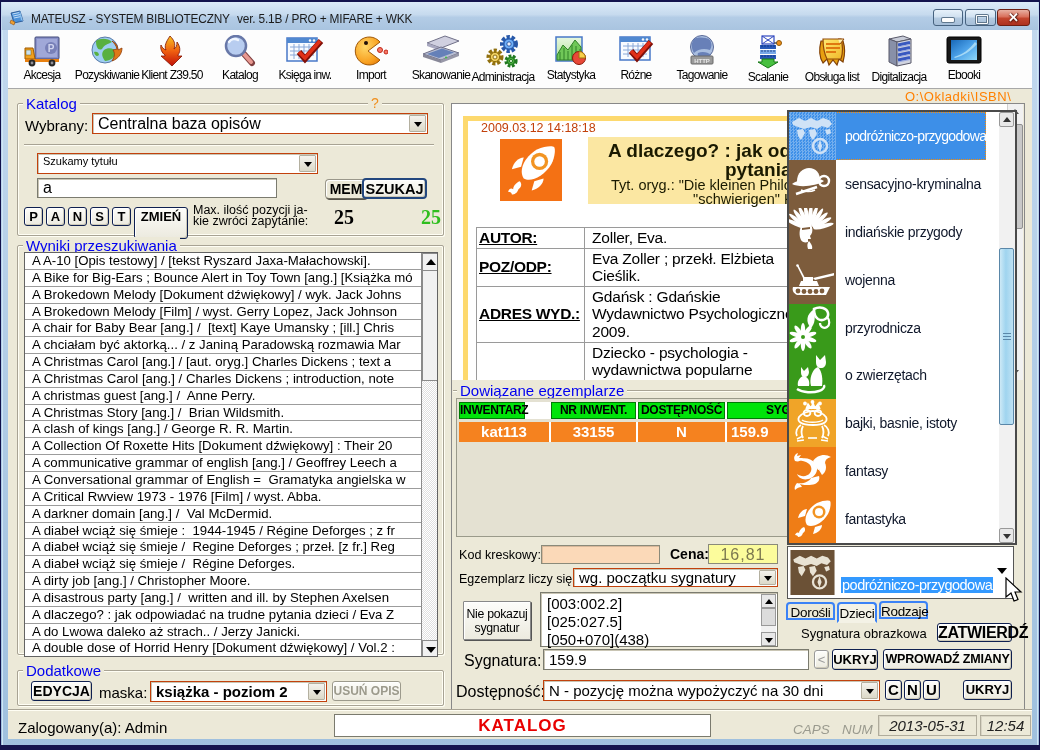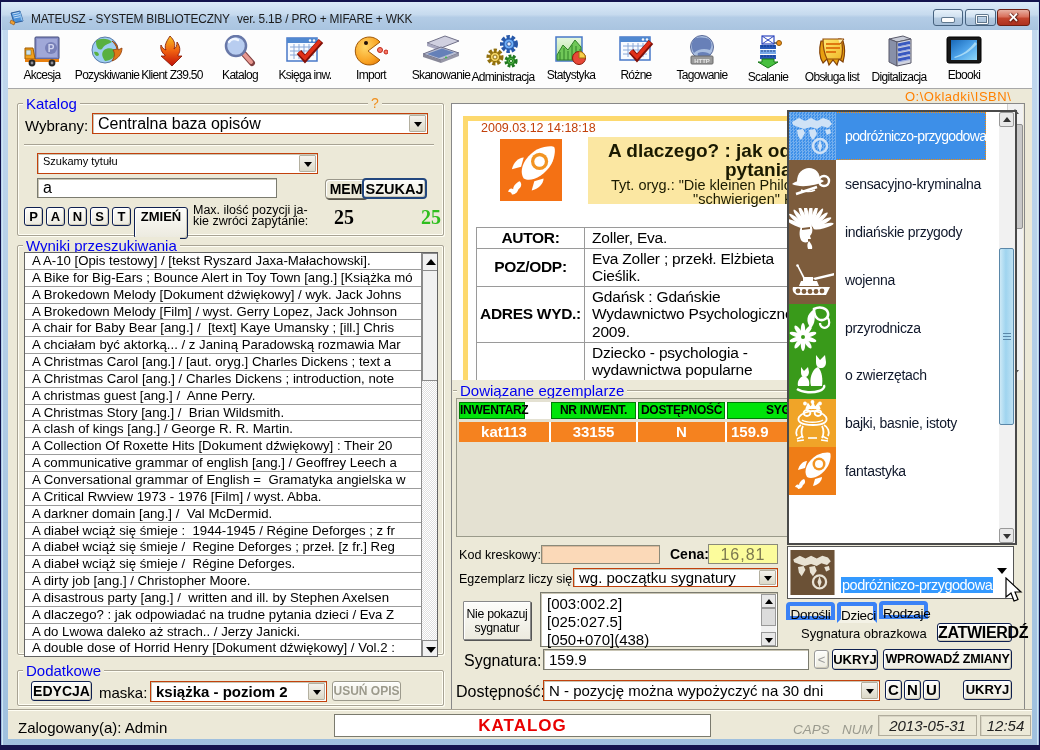--- a/index.html
+++ b/index.html
@@ -46,25 +46,25 @@
 
 
 #rows { position:absolute; left:0; top:0; width:398px; }
 .lr { height:16.85px; border-bottom:1px solid #9c9c9c; font-size:13.2px; line-height:16px; padding-left:7px; white-space:nowrap; overflow:hidden; color:#000; }
 .sb-btn { position:absolute; left:0; width:16px; height:18px; background:#f1f1f1; border:1px solid #8a8a8a; }
 .sb-btn:after { content:""; position:absolute; left:4px; border:4px solid transparent; }
 #res-sb { background:repeating-conic-gradient(#ffffff 0% 25%, #dfdfdf 0% 50%) 0 0/2px 2px; border-left:1px solid #8a8a8a; }
 
 
 #dtable td { border:1px solid #9a9a9a; font-size:15.5px; color:#000; vertical-align:middle; }
-#dtable .dl { width:108px; text-align:center; font-weight:bold; padding:0 2px; white-space:nowrap; letter-spacing:-0.3px; }
+#dtable .dl { width:108px; font-weight:bold; padding:0 2px; white-space:nowrap; letter-spacing:-0.3px;text-decoration:underline; }
 #dtable .dv { width:421px; padding:1px 7px; line-height:17.6px; letter-spacing:-0.2px; }
 .ghead { position:absolute; top:3px; height:17px; background:#00e409; border:1px solid #007a04; font-size:12px; font-weight:bold; color:#000; text-align:center; line-height:15px; letter-spacing:-0.3px; }
 .orow { position:absolute; top:23px; height:20px; background:#f5821f; font-size:15px; font-weight:bold; color:#fff; text-align:center; line-height:19px; }
-.tab { position:absolute; background:#ECE9D8; border:4px solid #3b82f6; border-radius:4px 4px 0 0; font-size:13.5px; letter-spacing:-0.3px; color:#000; text-align:center; line-height:17px; }
+.tab { position:absolute; background:#ECE9D8; border:2px solid #3b82f6; border-radius:4px 4px 0 0; font-size:13.5px; letter-spacing:-0.3px; color:#000; text-align:center; line-height:17px; }
 .tab-act { background:#f4f2e6; border-bottom-color:#f4f2e6; line-height:19px; z-index:3; }
 .sq { width:15px; height:15px; background:#e8e8e8; border:1px solid #999; border-radius:2px; }
 .ditem { position:relative; height:47.9px; }
 .ditem .dico { position:absolute; left:0; top:0; width:47px; height:47.9px; }
 .ditem .dlbl { position:absolute; left:56px; top:50%; margin-top:-8px; font-size:14px; color:#0f172a; white-space:nowrap; letter-spacing:-0.3px; }
 
 
 #status { left:8px; top:710px; width:1024px; height:29px; background:#ECE9D8; border-top:1px solid #fffef4; box-shadow:0 -1px 0 #a8a394; }
 </style>
 </head>
@@ -623,20 +623,33 @@
 <path d="M14,27 C12,31 12,35 14,39 M33,27 C35,31 35,35 33,39"></path>
 <path d="M8,40 l6,-3 M8,42 l7,-1 M39,40 l-6,-3 M39,42 l-7,-1" stroke-width="1.4"></path>
 <path d="M19,39 h9" stroke-width="1.6"></path>
 </g>
           </svg></div>
         <div class="dlbl">bajki, basnie, istoty</div>
       </div>
       <div class="ditem">
         <div class="dico" style="background:#ef7d16;"><svg width="47" height="48" viewBox="0 0 47 48">
             <g fill="#fff">
+<path d="M6,14 C4,10 6,7 9,6 L8,9 L12,8 L10,11 L14,11 C12,14 9,15 6,14 Z"></path>
+<path d="M8,13 C14,10 22,11 26,16 C30,21 28,28 22,31 C16,34 10,32 8,27 C12,30 18,30 21,26 C24,22 22,17 17,15 C14,14 11,13 8,13 Z"></path>
+<path d="M24,14 C28,8 36,6 42,10 C38,11 36,13 36,16 C36,20 33,23 29,23 L26,18 Z"></path>
+<path d="M36,16 C38,20 37,25 33,28 L30,23 Z"></path>
+<path d="M22,31 C20,35 14,37 8,36 C12,38 20,39 26,37 C30,35 31,32 30,29 Z"></path>
+<path d="M8,36 C6,38 5,41 6,43 C8,41 10,40 13,40 L11,37 Z"></path>
+</g>
+          </svg></div>
+        <div class="dlbl">fantasy</div>
+      </div>
+      <div class="ditem">
+        <div class="dico" style="background:#ef7d16;"><svg width="47" height="48" viewBox="0 0 47 48">
+            <g fill="#fff">
 <path d="M18,30 C14,24 18,14 28,8 C34,5 40,5 41,6 C42,7 42,13 39,19 C33,29 23,33 18,30 Z"></path>
 <circle cx="30" cy="17" r="6.5" fill="#f29422"></circle>
 <circle cx="30" cy="17" r="4" fill="#fff"></circle>
 <path d="M18,14 C14,14 10,18 9,23 L16,21 Z"></path>
 <path d="M33,30 C33,34 29,38 24,39 L26,32 Z"></path>
 <path d="M15,32 C12,33 10,36 10,38 C8,37 7,38 6,40 C8,40 9,41 9,42 C11,42 13,41 14,38 C16,37 17,34 15,32 Z"></path>
 </g>
           </svg></div>
         <div class="dlbl">fantastyka</div>
       </div>

